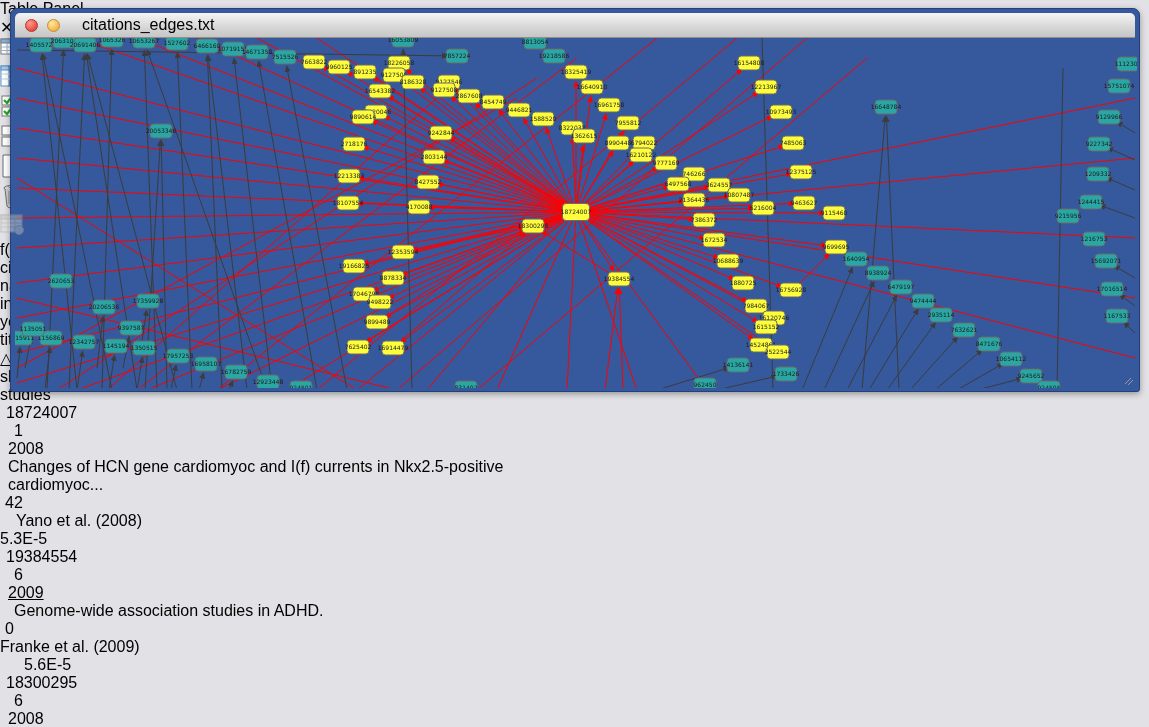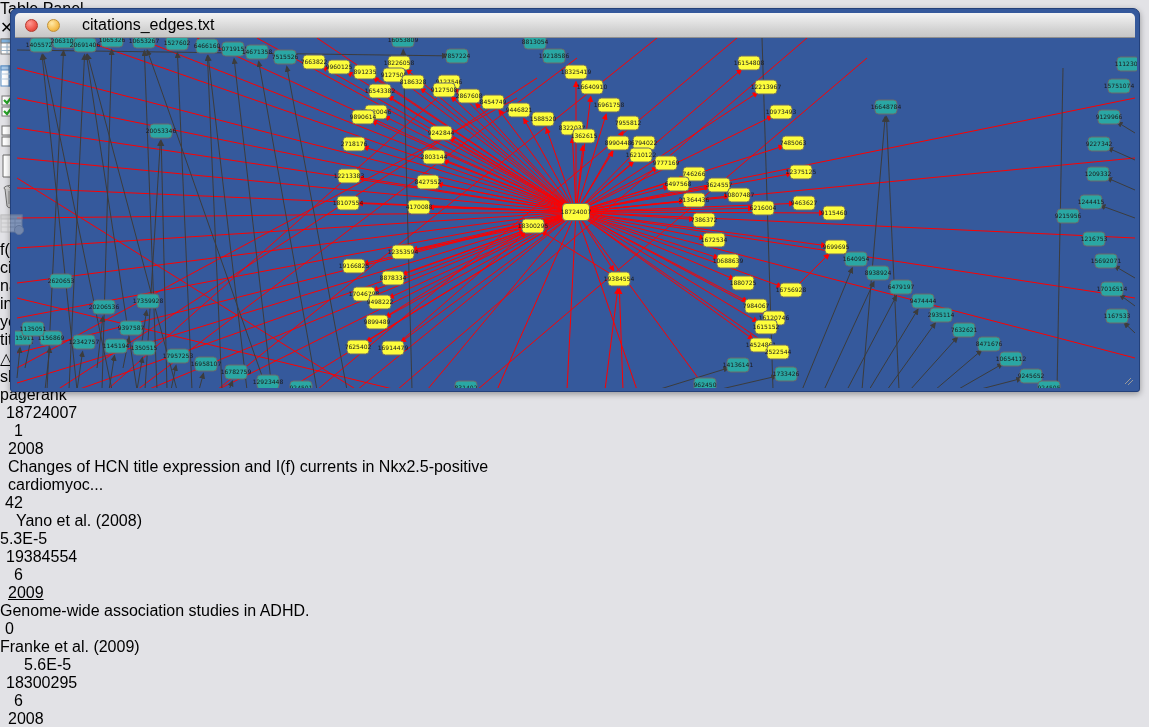--- a/index.html
+++ b/index.html
@@ -890,37 +890,37 @@
   </div>
 
   <div class="data-table">
     <div class="thead" id="thead">
         <div class="th first" style="width: 107px;">name</div>
         <div class="th" style="width: 80px;">in_degree</div>
         <div class="th" style="width: 70px;">year</div>
         <div class="th" style="width: 496px;">title</div>
         <div class="th" style="width: 69px;"><span class="sort-tri">△</span>out_de...</div>
         <div class="th" style="width: 158px;">short</div>
-        <div class="th" style="width: 124px;">pagerank</div>
+        <div class="th" style="width: 124px;">studies</div>
       </div>
     <div class="tbody" id="tbody">
         <div class="tr">
           <div class="td" style="width: 107px; padding-left: 6px;">18724007</div>
           <div class="td" style="width: 80px; padding-left: 14px;">1</div>
           <div class="td" style="width: 70px; padding-left: 8px;">2008</div>
-          <div class="td" style="width: 496px; padding-left: 8px;">Changes of HCN title expression and I(f) currents in Nkx2.5-positive cardiomyoc...</div>
+          <div class="td" style="width: 496px; padding-left: 8px;">Changes of HCN gene cardiomyoc and I(f) currents in Nkx2.5-positive cardiomyoc...</div>
           <div class="td" style="width: 69px; padding-left: 5px;">42</div>
           <div class="td" style="width: 158px; text-align: center;">Yano et al. (2008)</div>
           <div class="td" style="width: 124px; padding-left: 0;">5.3E-5</div>
         </div>
         <div class="tr">
           <div class="td" style="width: 107px; padding-left: 6px;">19384554</div>
           <div class="td" style="width: 80px; padding-left: 14px;">6</div>
           <div class="td" style="width: 70px; padding-left: 8px; text-decoration: underline;">2009</div>
-          <div class="td" style="width: 496px; padding-left: 0;">Genome-wide association studies in ADHD.</div>
+          <div class="td" style="width: 496px; padding-left: 14px;">Genome-wide association studies in ADHD.</div>
           <div class="td" style="width: 69px; padding-left: 5px;">0</div>
           <div class="td" style="width: 158px; text-align: left;">Franke et al. (2009)</div>
           <div class="td" style="width: 124px; padding-left: 24px;">5.6E-5</div>
         </div>
         <div class="tr">
           <div class="td" style="width: 107px; padding-left: 6px;">18300295</div>
           <div class="td" style="width: 80px; padding-left: 14px;">6</div>
           <div class="td" style="width: 70px; padding-left: 8px;">2008</div>
         </div>
       </div>

